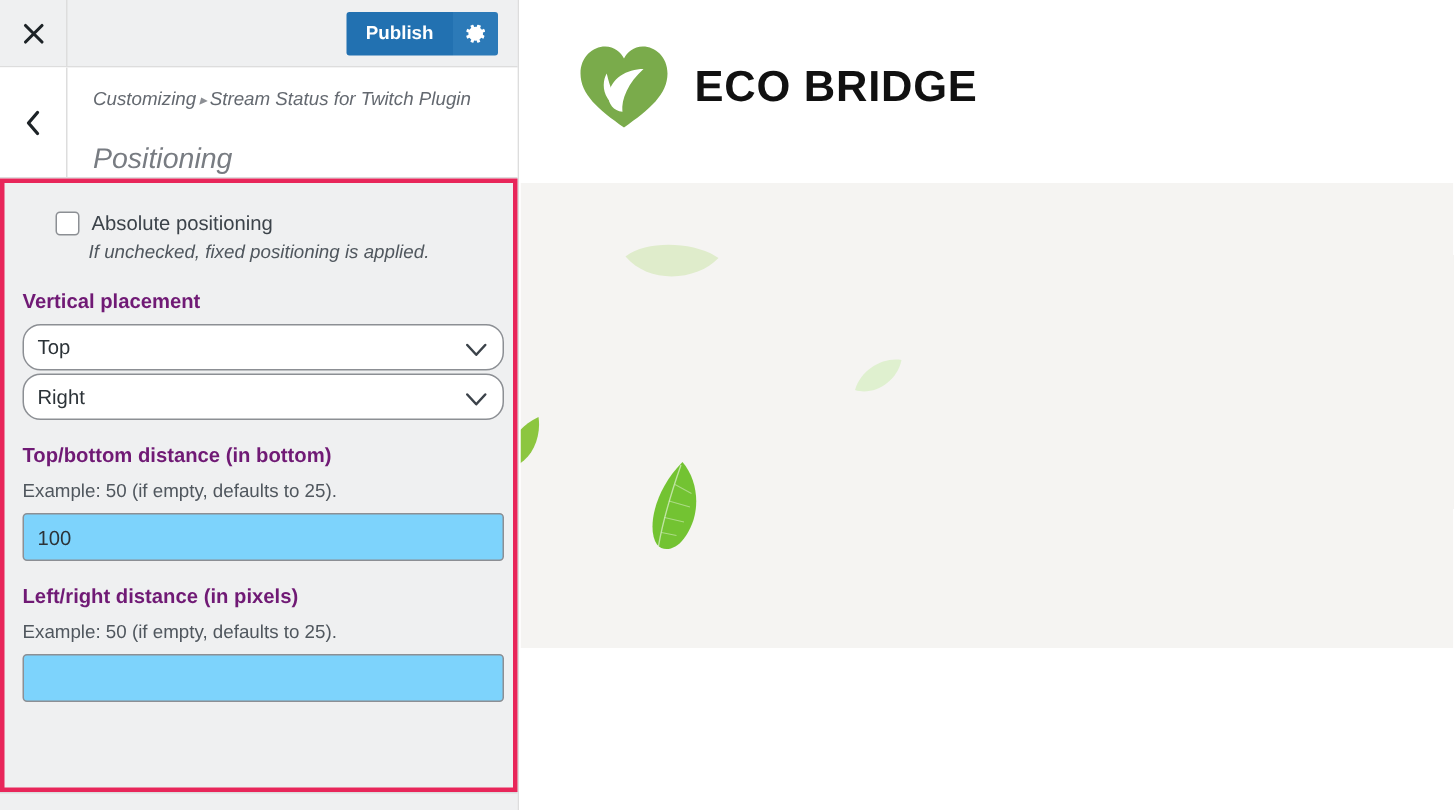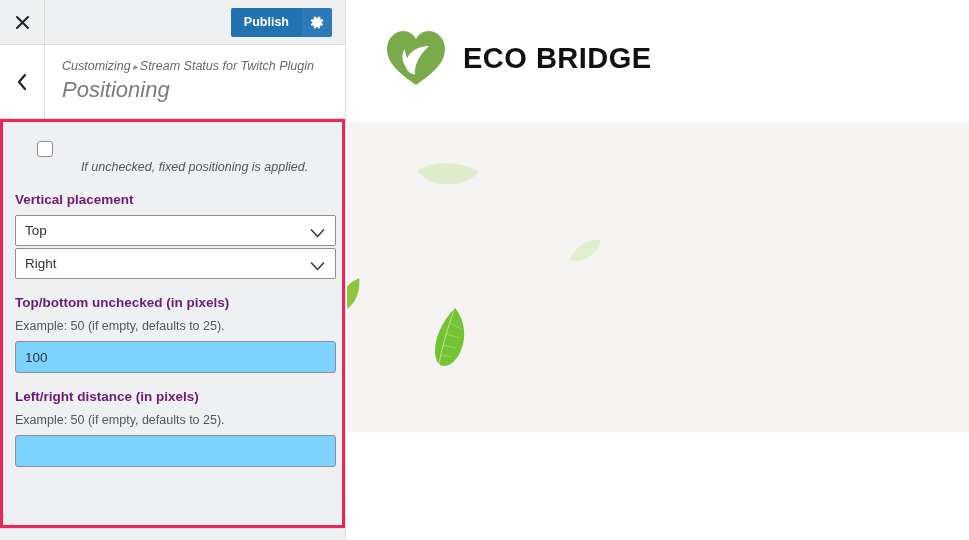--- a/index.html
+++ b/index.html
@@ -82,25 +82,25 @@
   }
   .cz-titles { position: absolute; left: 62px; top: 13px; right: 8px; font-style: italic; }
   .cz-breadcrumb {
     font-size: 12.5px;
     color: #646970;
     line-height: 17px;
     white-space: nowrap;
   }
   .cz-breadcrumb .sep { font-size: 10px; color: #8c8f94; padding: 0 2px; }
   .cz-section-title {
-    font-size: 22px;
+    font-size: 19px;
     color: #787c82;
     line-height: 28px;
     font-weight: normal;
-    margin-top: 1px;
+    margin-top: 17px;
   }
 
   
   .cz-controls {
     position: absolute; left: 0; top: 119px;
     width: 345px; height: 409px;
     background: #eff0f1;
     border: 3px solid #e8265a;
     padding: 18px 12px 10px 12px;
   }
@@ -127,21 +127,20 @@
     color: #3c434a;
     line-height: 18px;
     cursor: pointer;
   }
   .desc {
     font-size: 12.5px;
     font-style: italic;
     color: #50575e;
     line-height: 17px;
     margin: 2px 0 0 44px;
-    text-align: center;
   }
   .desc-plain {
     font-size: 12.5px;
     color: #50575e;
     line-height: 17px;
     margin: 3px 0 6px 0;
   }
 
   .flabel {
     display: block;
@@ -150,21 +149,21 @@
     color: #701a75;
     line-height: 18px;
     margin: 15px 0 6px 0;
   }
 
   .select-box {
     position: relative;
     width: 321px; height: 31px;
     background: #fff;
     border: 1px solid #8c8f94;
-    border-radius: 2px;
+    border-radius: 12px;
     cursor: pointer;
   }
   .select-box .val {
     position: absolute; left: 9px; top: 0;
     line-height: 29px;
     font-size: 13.5px;
     color: #2c3338;
   }
   .select-box .chev {
     position: absolute; right: 10px; top: 9px;
@@ -260,20 +259,21 @@
         </div>
         <div class="cz-section-title">Positioning</div>
       </div>
     </div>
 
     <div class="cz-controls">
 
       <div class="field">
         <div class="checkbox-row">
           <span class="cbox"></span>
+          <span class="cbox-label">Absolute positioning</span>
         </div>
         <div class="desc">If unchecked, fixed positioning is applied.</div>
       </div>
 
       <div class="field">
         <span class="flabel">Vertical placement</span>
         <div class="select-box">
           <span class="val">Top</span>
           <span class="chev">
             <svg width="15" height="11" viewBox="0 0 15 11" aria-hidden="true">
@@ -288,21 +288,21 @@
           <span class="val">Right</span>
           <span class="chev">
             <svg width="15" height="11" viewBox="0 0 15 11" aria-hidden="true">
               <path d="M1.5 2 L7.5 8.5 L13.5 2" stroke="#3c434a" stroke-width="1.7" fill="none" stroke-linecap="round" stroke-linejoin="round"></path>
             </svg>
           </span>
         </div>
       </div>
 
       <div class="field">
-        <span class="flabel">Top/bottom unchecked (in pixels)</span>
+        <span class="flabel">Top/bottom distance (in bottom)</span>
         <div class="desc-plain">Example: 50 (if empty, defaults to 25).</div>
         <input class="text-box" type="text" value="100" style="">
       </div>
 
       <div class="field">
         <span class="flabel">Left/right distance (in pixels)</span>
         <div class="desc-plain">Example: 50 (if empty, defaults to 25).</div>
         <input class="text-box" type="text" value="" style="">
       </div>
 

